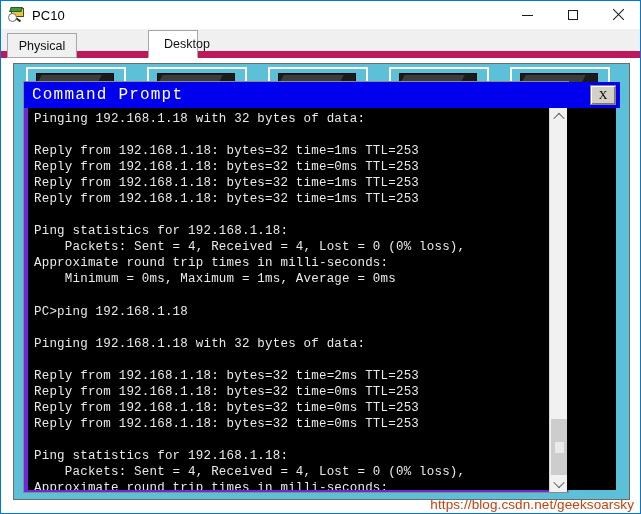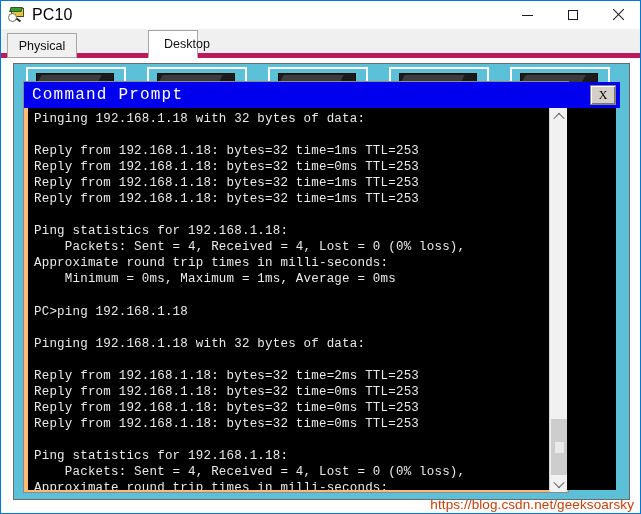--- a/index.html
+++ b/index.html
@@ -77,21 +77,21 @@
     box-sizing: border-box;
   }
   .app-icon .handle {
     position: absolute;
     left: 8px; top: 12px;
     width: 5px; height: 2px;
     background: #2a2a2a;
     transform: rotate(38deg);
   }
   .title-text {
-    font-size: 16px;
+    font-size: 13px;
     color: #000000;
     letter-spacing: 0.1px;
     white-space: nowrap;
   }
   .title-buttons {
     display: flex;
     flex: 0 0 auto;
     height: 28px;
   }
   .win-btn {
@@ -134,21 +134,21 @@
   .close-glyph:before { transform: rotate(45deg); }
   .close-glyph:after  { transform: rotate(-45deg); }
 
   
   .tabstrip {
     position: absolute;
     left: 0; top: 28px;
     width: 639px;
     height: 29px;
     background: #f0f0f0;
-    border-bottom: 5px solid #be185d;
+    border-bottom: 7px solid #be185d;
     box-sizing: border-box;
   }
   .tab {
     position: absolute;
     top: 4px;
     height: 25px;
     box-sizing: border-box;
     background: #f0f0f0;
     border: 1px solid #a7a7a7;
     border-bottom: 1px solid #a7a7a7;
@@ -203,21 +203,21 @@
     background: #3c3c3c;
     transform: skewX(-28deg);
   }
 
   
   .cmd-window {
     position: absolute;
     left: 9px; top: 17px;
     width: 546px;
     height: 412px;
-    background: #fdba74;
+    background: #6d28d9;
     border: 1px solid #8a8a8a;
     box-sizing: border-box;
     padding-left: 16px;
   }
   .cmd-titlebar {
     position: absolute;
     left: 0; top: 0;
     width: 596px;
     height: 26px;
     background: #0000ee;

